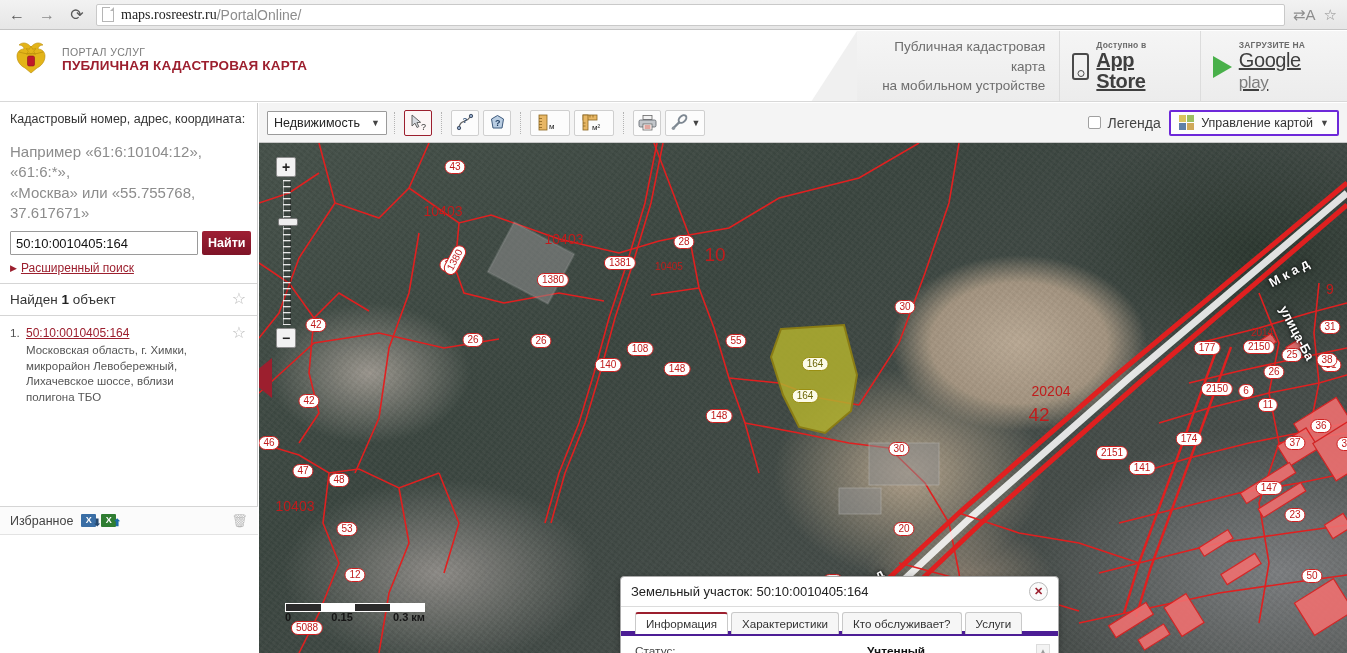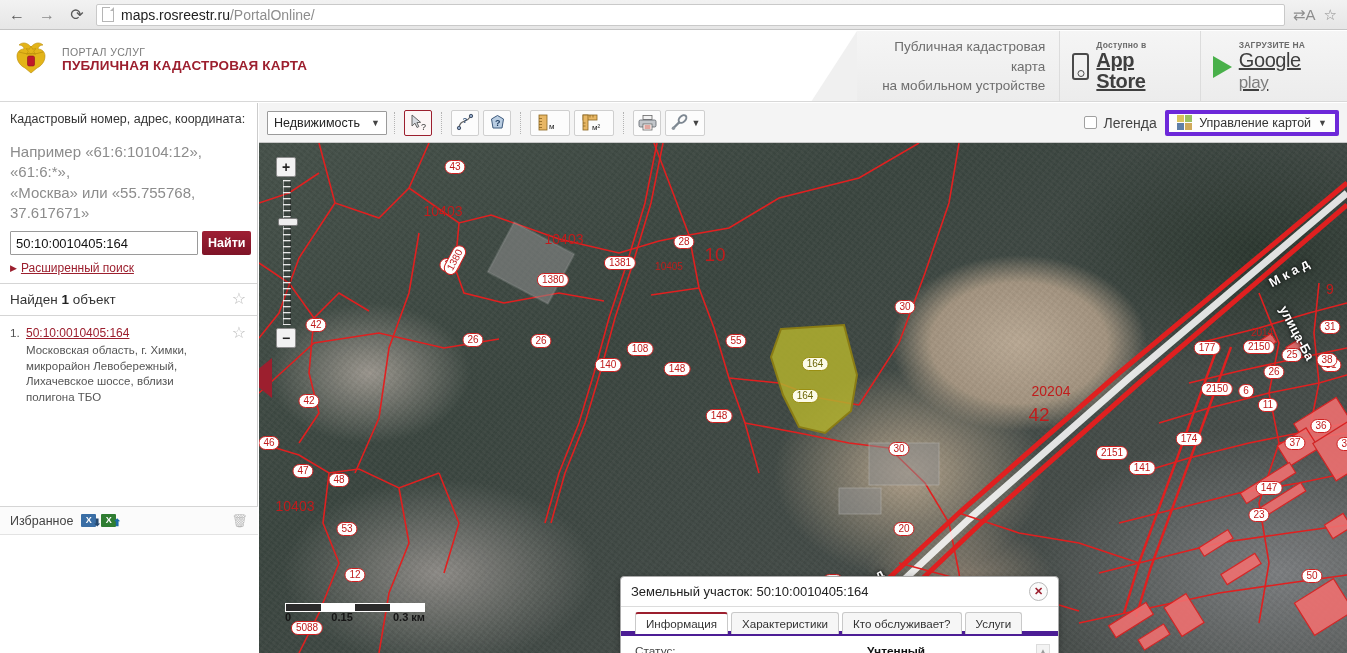--- a/index.html
+++ b/index.html
@@ -34,21 +34,21 @@
   }
   #page-icon {
     width: 12px; height: 15px; border: 1px solid #b5b5b5; background: #fff;
     margin-right: 7px; position: relative; flex: none;
   }
   #page-icon::after {
     content: ""; position: absolute; right: -1px; top: -1px;
     border-left: 4px solid #fff; border-bottom: 4px solid #b5b5b5;
     width: 0; height: 0;
   }
-  .url-host { color: #222; }
+  .url-host { color: #222; font-family: Liberation Serif, serif; }
   .url-path { color: #8d8d8d; }
   #chrome-right { display: flex; align-items: center; padding-right: 10px; gap: 8px; }
   .chrome-icon { color: #8d8d8d; font-size: 15px; }
 
   
   #site-header {
     position: absolute; left: 0; top: 31px; width: 1347px; height: 71px;
     background: #fff; border-bottom: 1px solid #d8d8d8;
     overflow: hidden;
   }
@@ -187,21 +187,21 @@
   .tb-btn svg { display: block; }
   .tb-caret { font-size: 9px; color: #444; margin-left: 2px; }
   #toolbar-right { margin-left: auto; display: flex; align-items: center; gap: 8px; }
   #legend-toggle { display: flex; align-items: center; font-size: 14px; color: #444; cursor: pointer; }
   #legend-checkbox {
     width: 13px; height: 13px; border: 1px solid #a0a0a0; background: #fff;
     margin-right: 6px; border-radius: 2px;
   }
   #map-control-btn {
     height: 26px; display: flex; align-items: center; gap: 7px; padding: 0 8px;
-    border: 4px solid #6d28d9; background: #fdfdfd; border-radius: 2px;
+    border: 2px solid #6d28d9; background: #fdfdfd; border-radius: 2px;
     font-size: 12.5px; color: #333; cursor: pointer;
   }
   #layers-glyph { display: grid; grid-template-columns: 7px 7px; grid-template-rows: 7px 7px; gap: 1.5px; }
   #layers-glyph i { display: block; }
   #layers-glyph i:nth-child(1) { background: #d9c45e; }
   #layers-glyph i:nth-child(2) { background: #9cbf62; }
   #layers-glyph i:nth-child(3) { background: #5f7fa8; }
   #layers-glyph i:nth-child(4) { background: #cfa95a; }
 
   
@@ -633,21 +633,21 @@
       <div class="pclabel" style="left: 883px; top: 325px;">141</div>
       <div class="pclabel" style="left: 1033px; top: 212px;">25</div>
       <div class="pclabel" style="left: 1015px; top: 229px;">26</div>
       <div class="pclabel" style="left: 1068px; top: 217px;">38</div>
       <div class="pclabel" style="left: 987px; top: 248px;">6</div>
       <div class="pclabel" style="left: 1009px; top: 262px;">11</div>
       <div class="pclabel" style="left: 1062px; top: 283px;">36</div>
       <div class="pclabel" style="left: 1036px; top: 300px;">37</div>
       <div class="pclabel" style="left: 1088px; top: 301px;">35</div>
       <div class="pclabel" style="left: 1010px; top: 345px;">147</div>
-      <div class="pclabel" style="left: 1000px; top: 372px; text-align: right;">23</div>
+      <div class="pclabel" style="left: 1036px; top: 372px; text-align: right;">23</div>
       <div class="pclabel" style="left: 1053px; top: 433px;">50</div>
       <div class="pclabel" style="left: 10px; top: 300px;">46</div>
       <div class="pclabel" style="left: 44px; top: 328px;">47</div>
       <div class="pclabel" style="left: 80px; top: 337px;">48</div>
       <div class="pclabel plain mid" style="left: 36px; top: 363px;">10403</div>
       <div class="pclabel" style="left: 88px; top: 386px;">53</div>
       <div class="pclabel" style="left: 96px; top: 432px;">12</div>
       <div class="pclabel" style="left: 48px; top: 485px;">5088</div>
       <div class="pclabel" style="left: 57px; top: 182px;">42</div>
       <div class="pclabel" style="left: 50px; top: 258px;">42</div>

